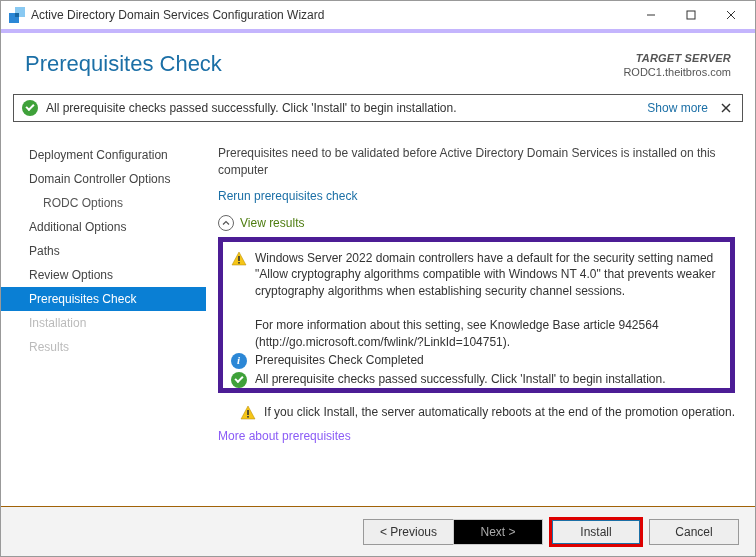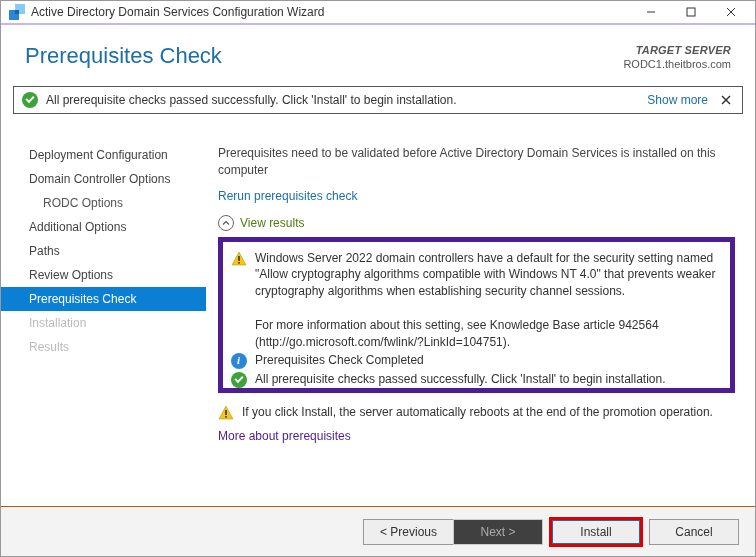--- a/index.html
+++ b/index.html
@@ -1,18 +1,18 @@
 <!DOCTYPE html>
 <html><head>
 <meta charset="utf-8">
 <style>
   * { box-sizing: border-box; margin: 0; padding: 0; }
   body { font-family: "Segoe UI", Arial, sans-serif; font-size: 12px; background: #fff; color: #333; width: 756px; height: 557px; overflow: hidden; border: 1px solid #999; position: relative; }
 
-  .titlebar { display: flex; align-items: center; height: 24px; padding: 0 4px; border-bottom: 2px solid #c4b5fd; }
+  .titlebar { display: flex; align-items: center; height: 32px; padding: 0 4px; border-bottom: 4px solid #c4b5fd; }
   .titlebar .app-icon { width: 16px; height: 16px; margin-left: 4px; margin-right: 6px; }
   .titlebar .title-text { flex: 1; font-size: 12px; }
   .titlebar .win-controls { display: flex; }
   .titlebar .win-btn { width: 40px; height: 28px; display: flex; align-items: center; justify-content: center; font-size: 13px; font-family: Arial; }
 
   .header { display: flex; padding: 18px 24px 14px 24px; }
   .page-title { font-size: 22px; font-weight: 300; color: #1b6fa6; flex: 1; }
   .target { text-align: right; font-size: 11px; color: #555; line-height: 1.3; }
   .target .label { font-weight: 600; letter-spacing: 0.2px; font-style: italic; }
 
@@ -25,36 +25,36 @@
   .body { display: flex; position: absolute; top: 136px; bottom: 50px; left: 0; right: 0; }
   .nav { width: 205px; padding-top: 6px; }
   .nav-item { padding: 5px 12px 5px 28px; font-size: 12px; color: #444; }
   .nav-item.indent { padding-left: 42px; color: #555; }
   .nav-item.selected { background: #0a7fd4; color: #fff; }
   .nav-item.disabled { color: #bbb; }
 
   .main { flex: 1; padding: 8px 20px 0 12px; overflow: hidden; }
   .intro { font-size: 12px; color: #444; line-height: 1.4; margin-bottom: 10px; }
   .link { color: #1b6fa6; font-size: 12px; cursor: pointer; display: inline-block; margin-bottom: 12px; }
-  .link2 { color: #4c1d95; font-size: 12px; cursor: pointer; display: inline-block; margin-top: 8px; }
+  .link2 { color: #8b5cf6; font-size: 12px; cursor: pointer; display: inline-block; margin-top: 8px; }
 
   .view-results { display: flex; align-items: center; font-size: 12px; color: #4d7c0f; margin-bottom: 6px; }
   .view-results .chev { width: 16px; height: 16px; border: 1px solid #666; border-radius: 50%; display: flex; align-items: center; justify-content: center; margin-right: 6px; font-size: 10px; }
 
   .results-box { border: 5px solid #4c1d95; height: 156px; padding: 8px 10px 8px 8px; overflow: auto; font-size: 12px; line-height: 1.4; }
   .result-row { display: flex; margin-bottom: 2px; }
   .result-row .ico { width: 16px; height: 16px; flex-shrink: 0; margin-right: 8px; margin-top: 1px; }
   .result-row .txt { flex: 1; color: #333; }
 
-  .reboot-warn { display: flex; align-items: flex-start; margin-top: 12px; font-size: 12px; }
+  .reboot-warn { display: flex; align-items: flex-start; margin-top: 12px; font-size: 12px; justify-content: flex-end; }
   .reboot-warn .ico { width: 16px; height: 16px; margin-right: 8px; flex-shrink: 0; }
 
   .footer { position: absolute; bottom: 0; left: 0; right: 0; height: 50px; border-top: 1px solid #a16207; background: #f3f3f3; display: flex; align-items: center; justify-content: flex-end; padding-right: 16px; gap: 8px; }
   .btn { min-width: 90px; height: 26px; border: 1px solid #999; background: #eee; font-size: 12px; display: flex; align-items: center; justify-content: center; color: #333; }
-  .btn.disabled { color: #aaa; border-color: #ccc; background: #404040; }
+  .btn.disabled { color: #aaa; border-color: #ccc; background: #000000; }
   .btn-group { display: flex; }
   .btn-group .btn:first-child { border-right: none; }
   .btn.highlight { outline: 3px solid #d00; outline-offset: -1px; }
   .btn.default { border-color: #1b6fa6; box-shadow: inset 0 0 0 1px #1b6fa6; }
 
   .ico-success { background: radial-gradient(circle at 50% 50%, #3fa13a 60%, #3fa13a 60%); border-radius: 50%; position: relative; }
   .ico-success::after { content: ""; position: absolute; left: 4px; top: 4px; width: 6px; height: 3px; border-left: 2px solid #fff; border-bottom: 2px solid #fff; transform: rotate(-45deg); }
   .ico-warn { position: relative; }
   .ico-warn svg { width: 16px; height: 16px; display: block; }
   .ico-info { background: #2b87d6; border-radius: 50%; position: relative; }

